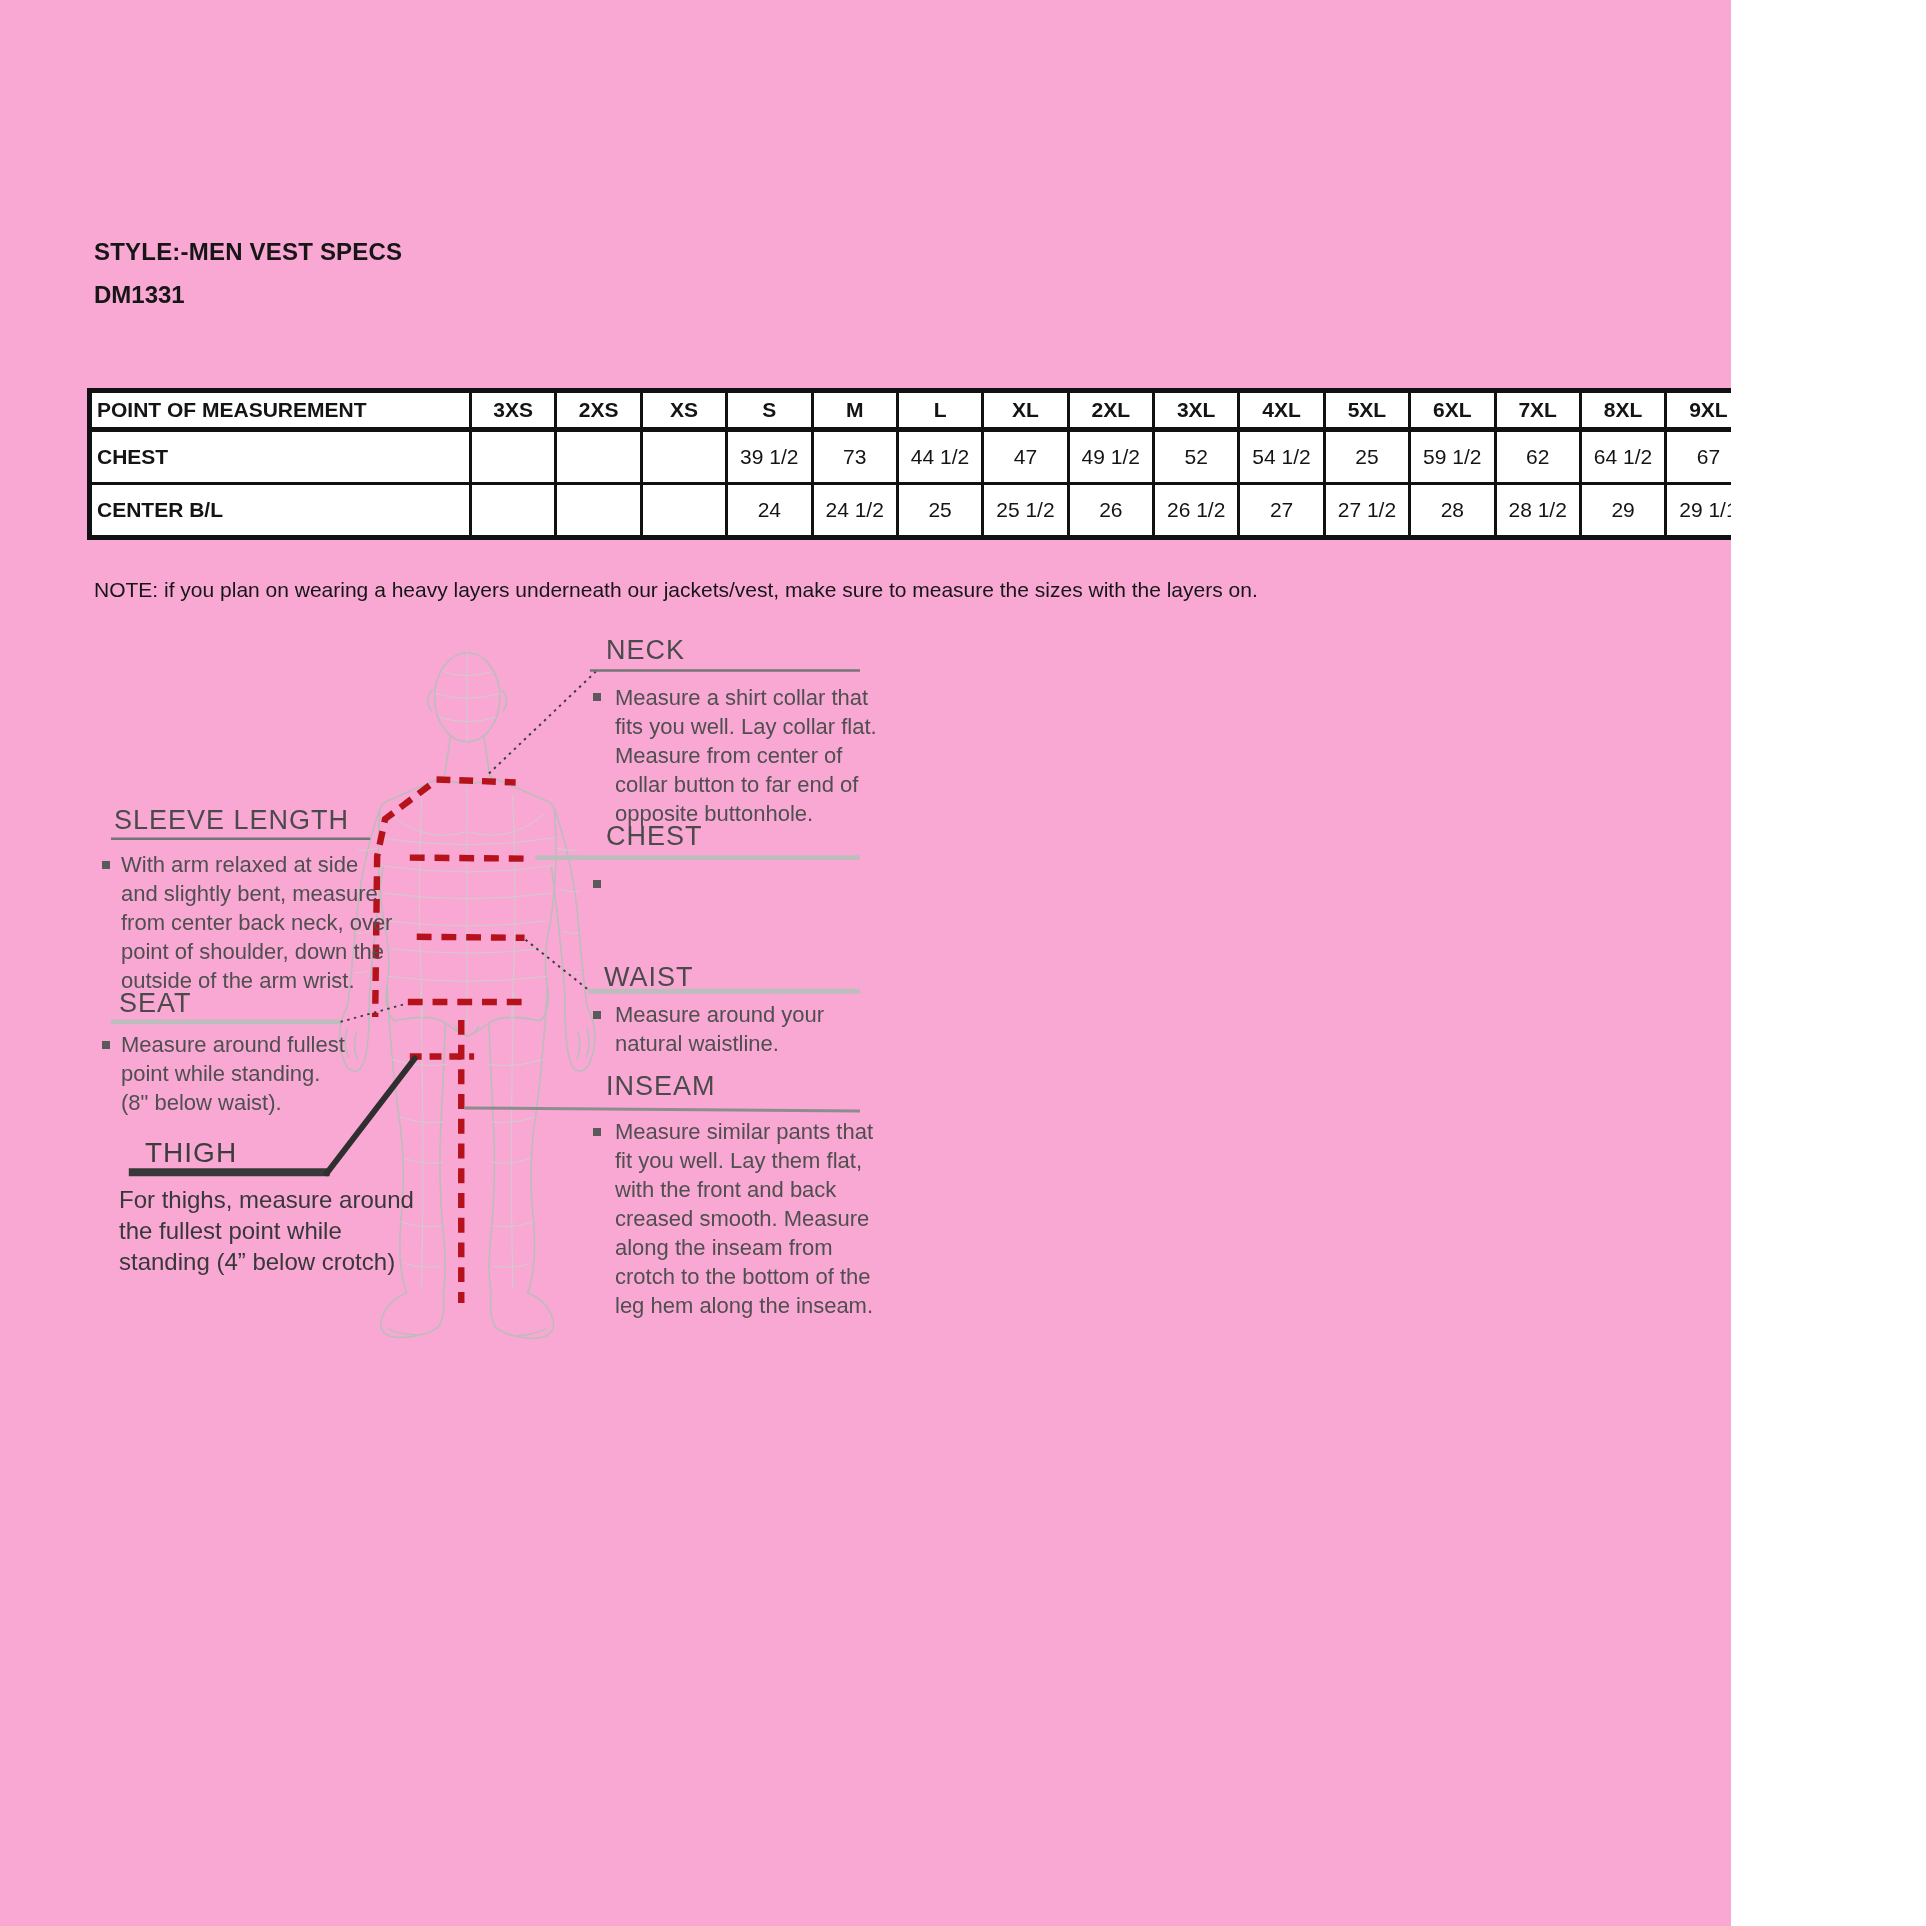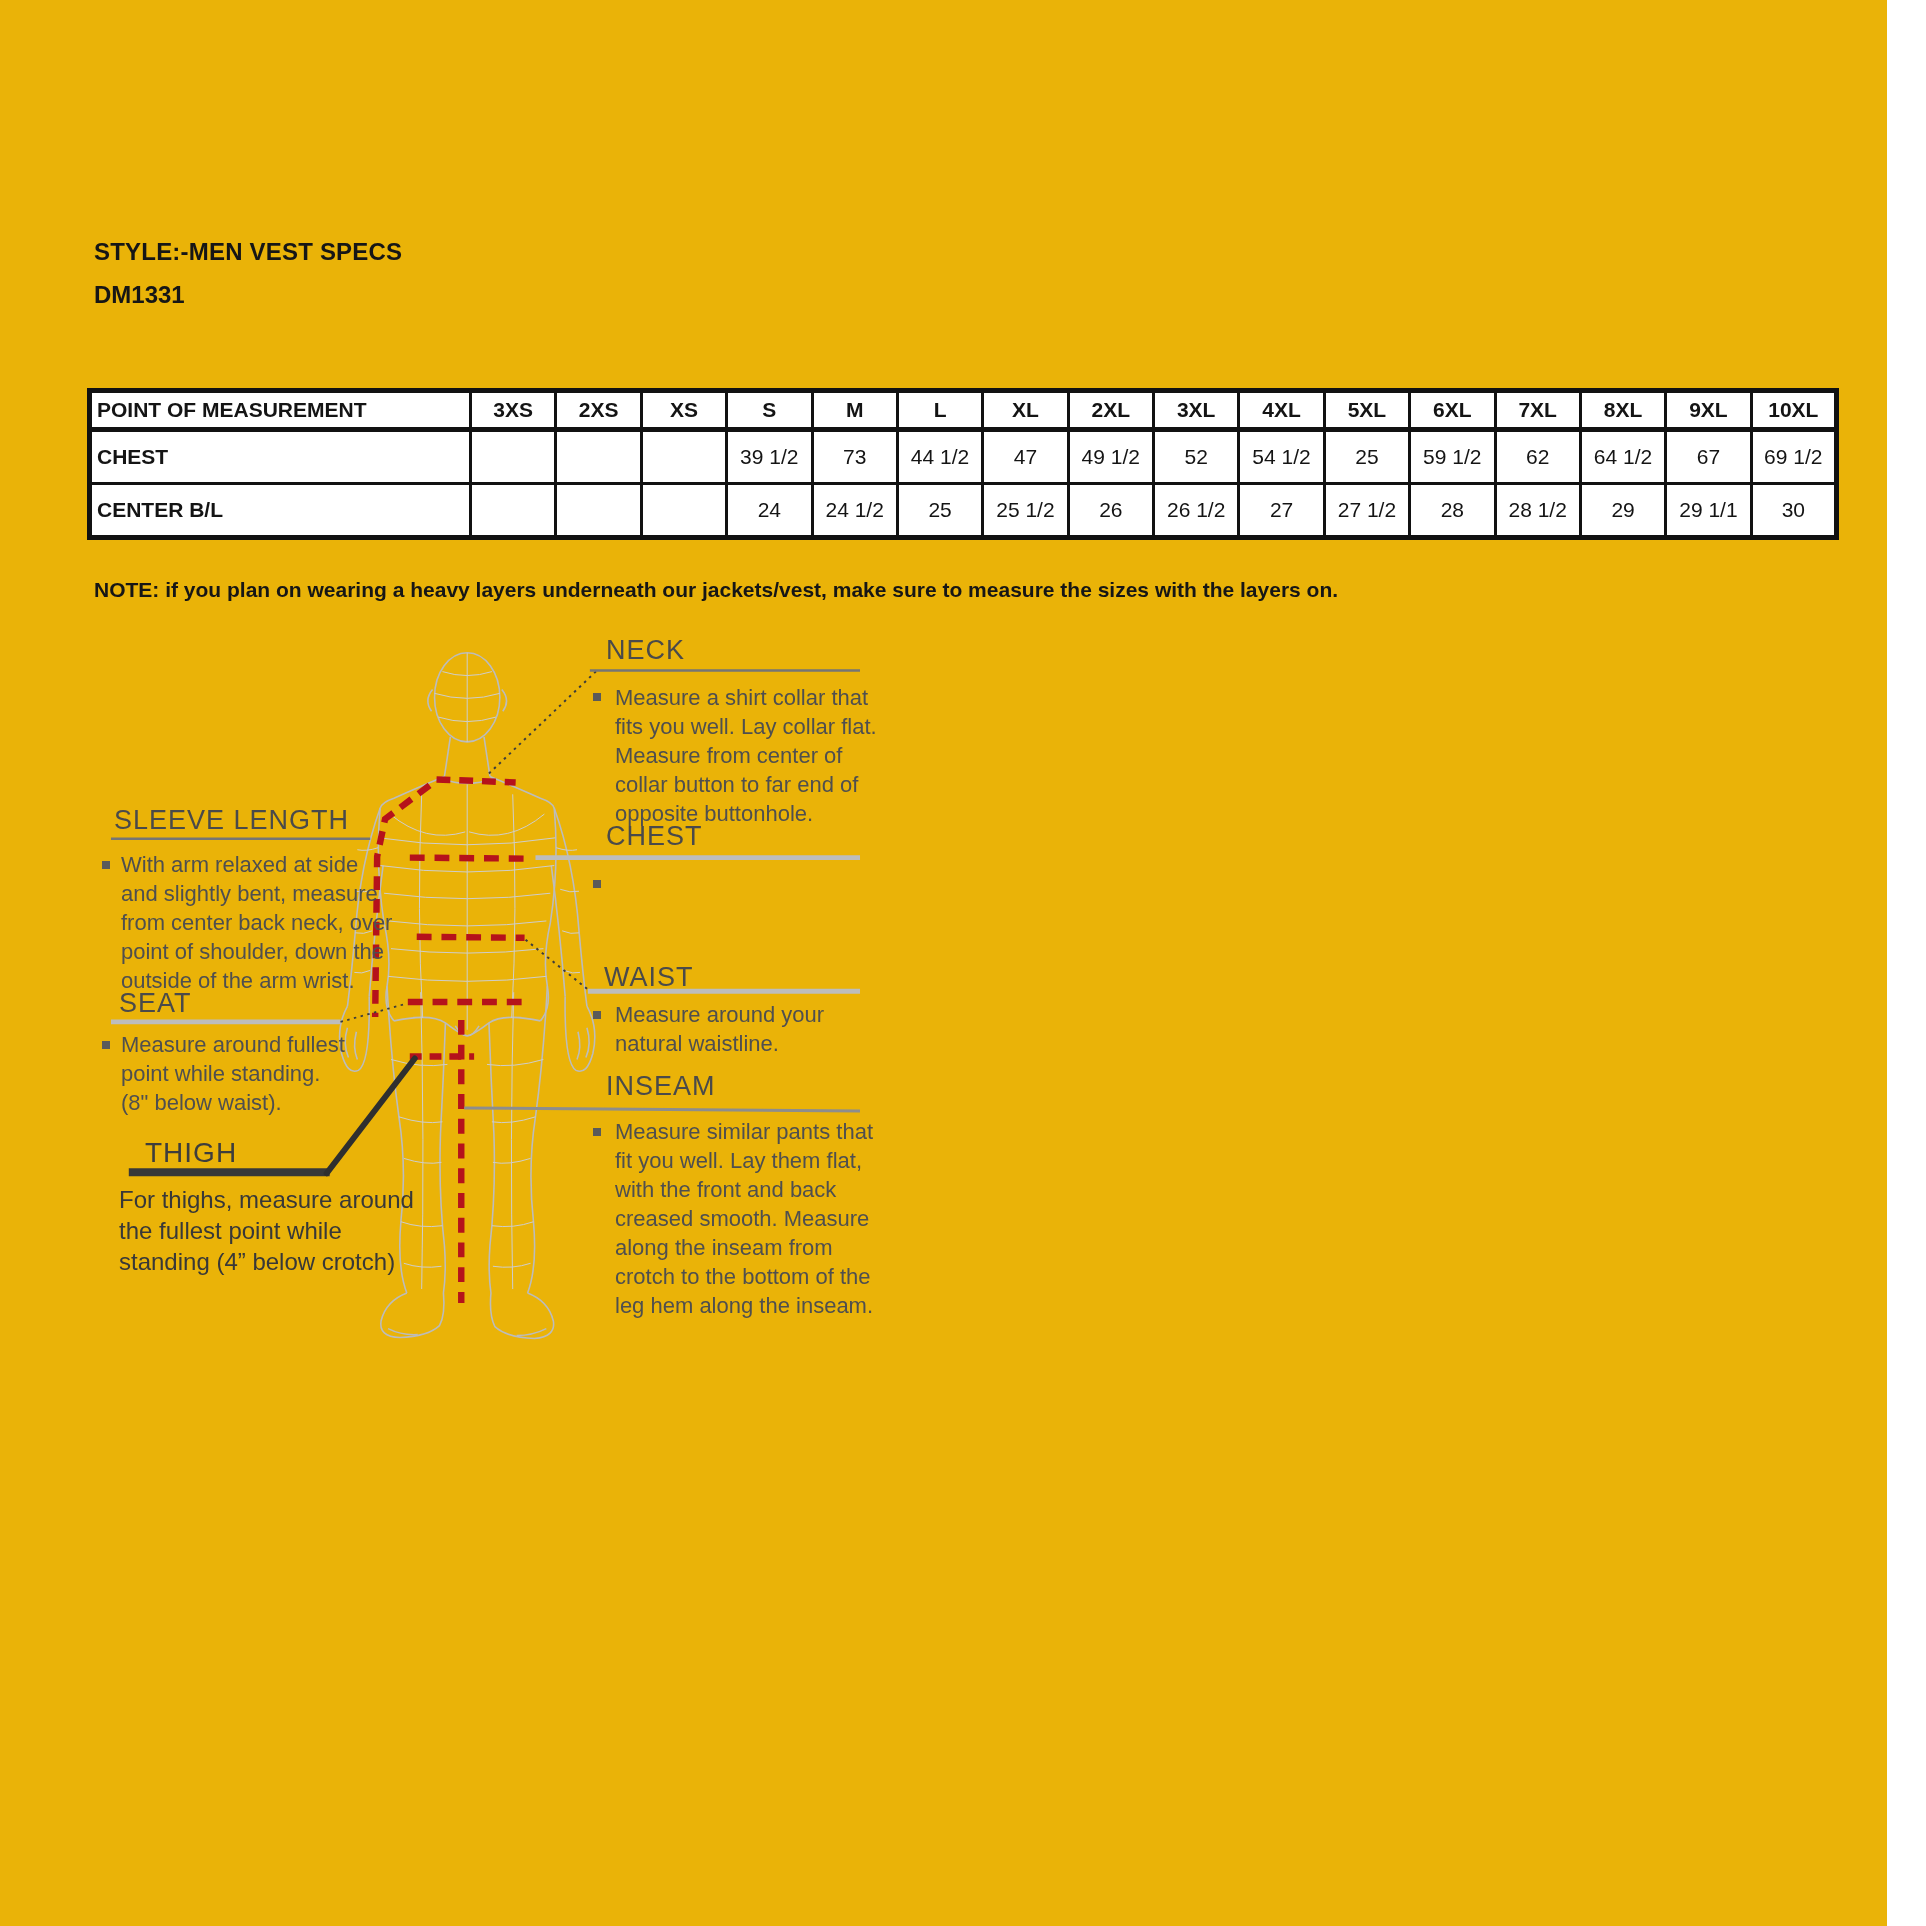--- a/index.html
+++ b/index.html
@@ -1,20 +1,20 @@
 <!DOCTYPE html>
 <html><head>
 <meta charset="utf-8">
 <style>
   html,body{margin:0;padding:0;background:#ffffff;}
-  .page{position:relative;width:1887px;height:1927px;background:#eab308;overflow:hidden;
+  .page{position:relative;width:1731px;height:1927px;background:#f9a8d4;overflow:hidden;
         font-family:"Liberation Sans",sans-serif;color:#141414;}
   .doc-title{position:absolute;left:94px;top:238px;font-size:24px;font-weight:700;letter-spacing:0.2px;color:#161616;}
   .doc-model{position:absolute;left:94px;top:281px;font-size:24px;font-weight:700;color:#161616;}
-  .note{position:absolute;left:94px;top:578px;font-size:21px;font-weight:700;color:#161616;}
+  .note{position:absolute;left:94px;top:578px;font-size:21px;font-weight:400;color:#161616;}
 
   
   .spec-table{position:absolute;left:87px;top:388px;width:1752px;border-collapse:collapse;
               table-layout:fixed;border:5px solid #111;}
   .spec-table col.c-label{width:381px;}
   .spec-table th,.spec-table td{border:3px solid #111;font-size:21px;text-align:center;
               padding:0 2px;background:#fff;white-space:nowrap;overflow:hidden;}
   .spec-table thead th{height:34px;font-weight:700;border-bottom:5px solid #111;}
   .spec-table tbody th,.spec-table tbody td{height:50px;}
   .spec-table th.lbl{text-align:left;padding-left:5px;font-weight:700;}

